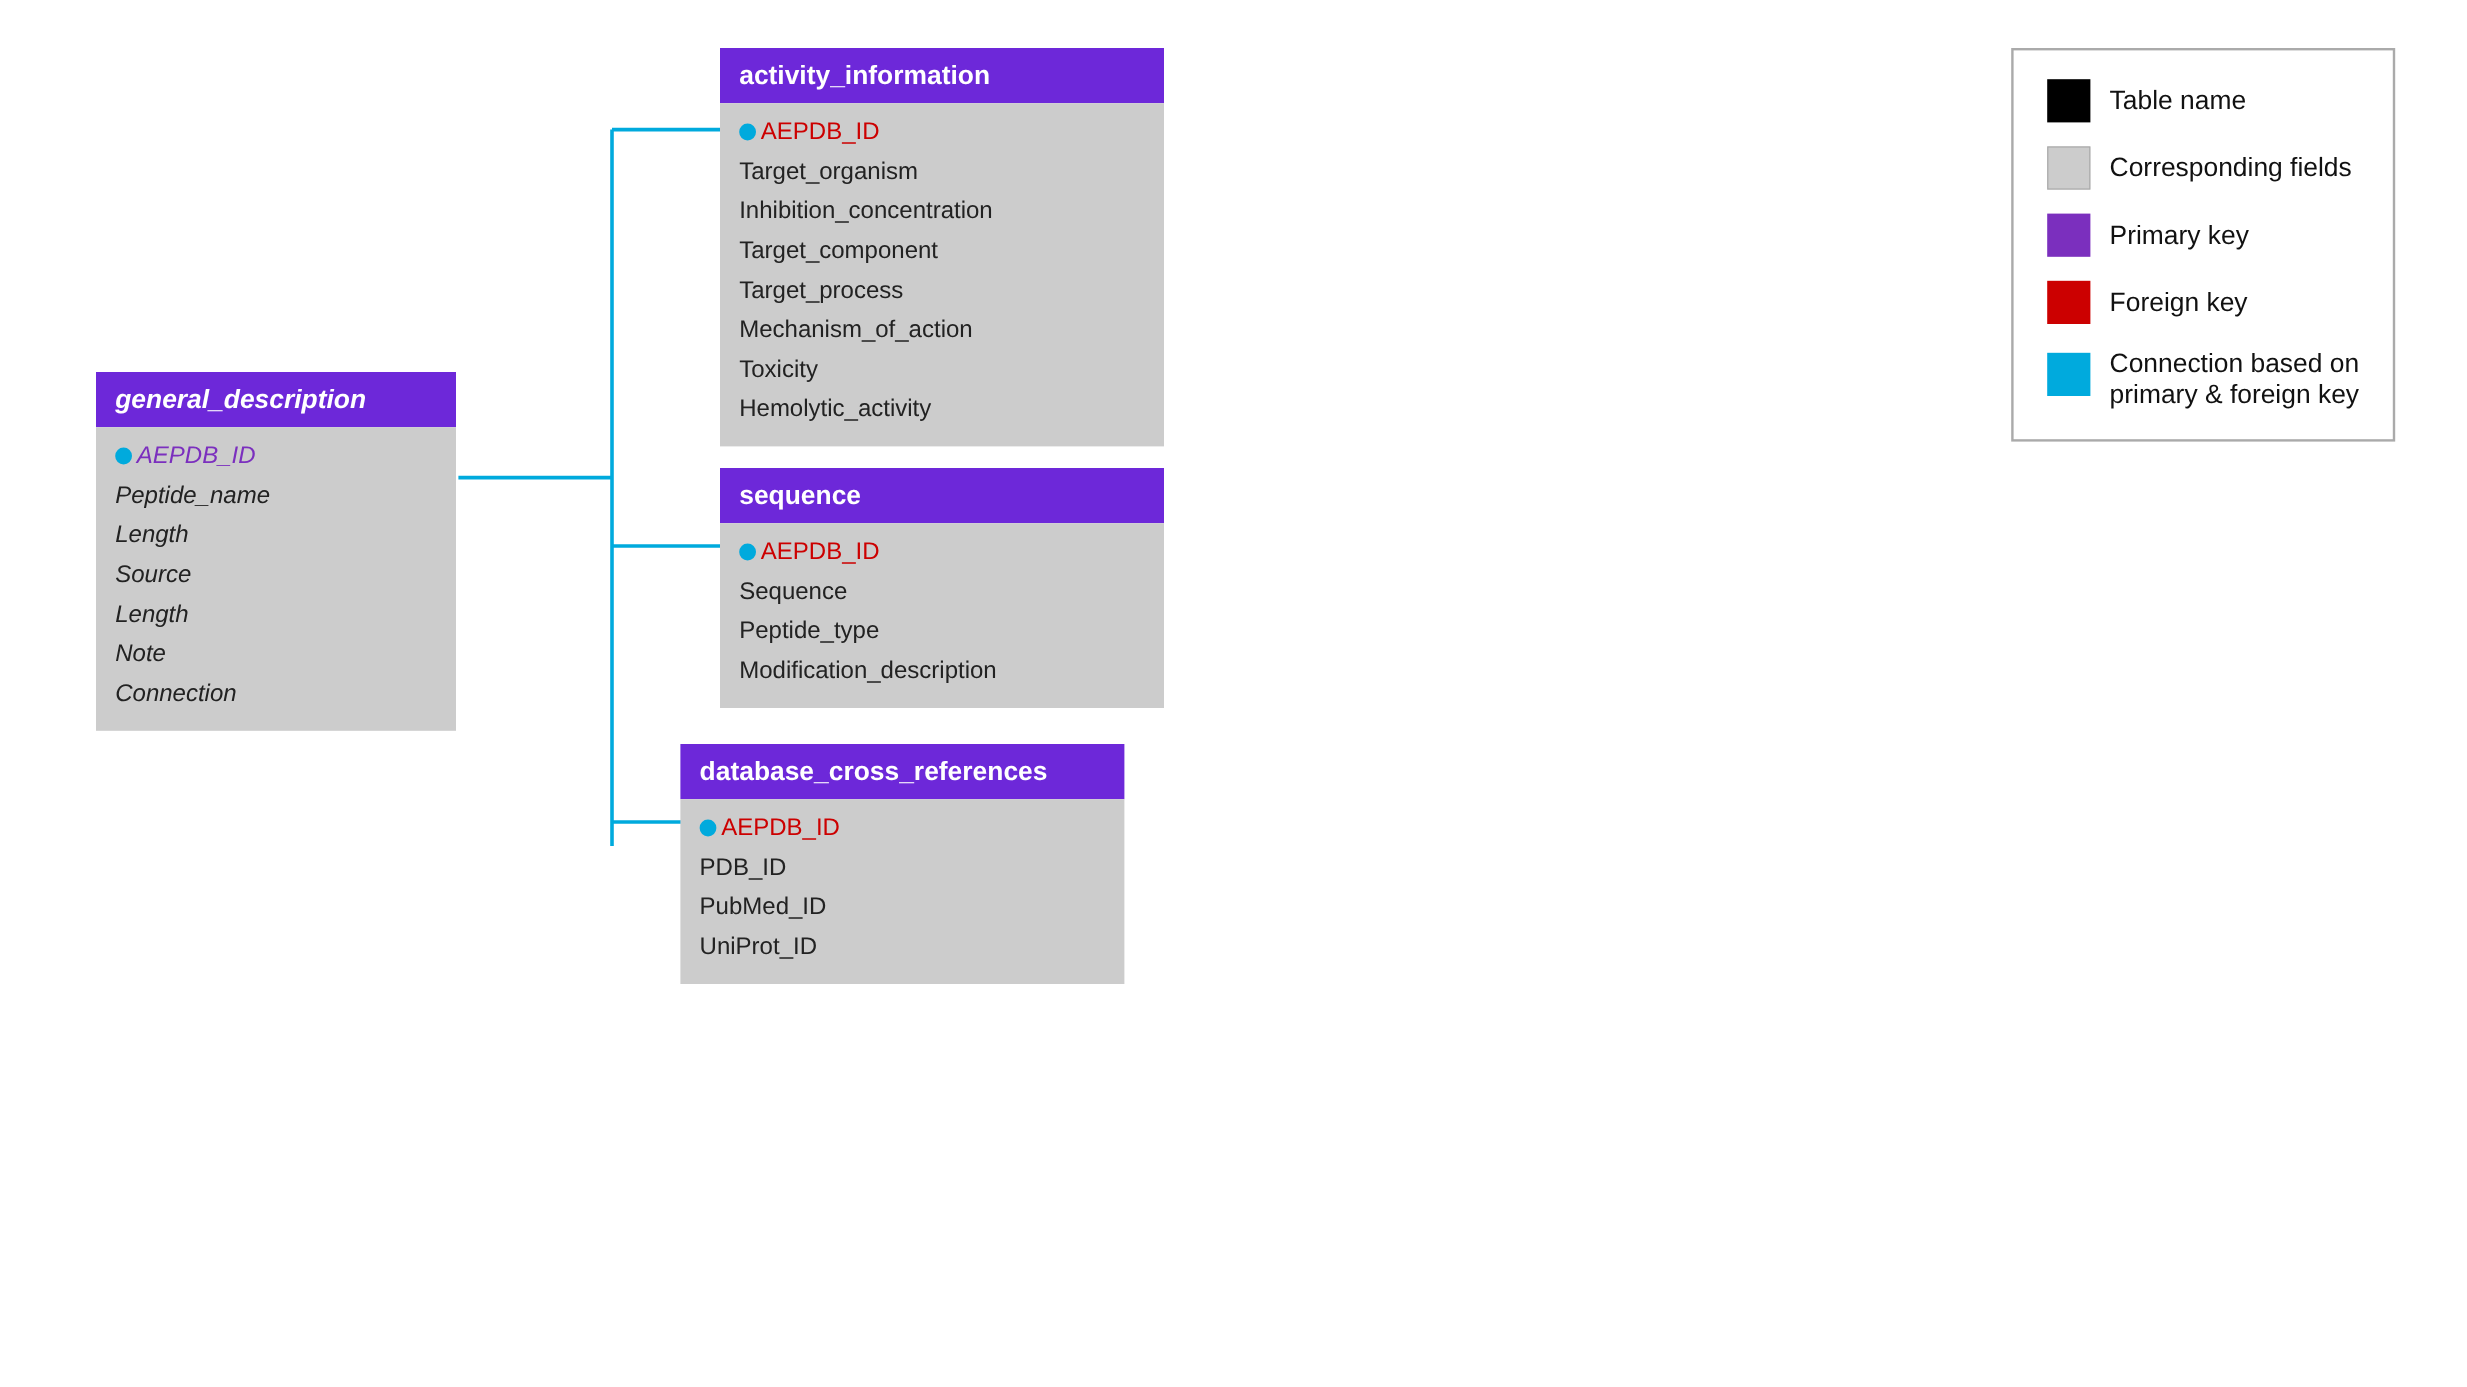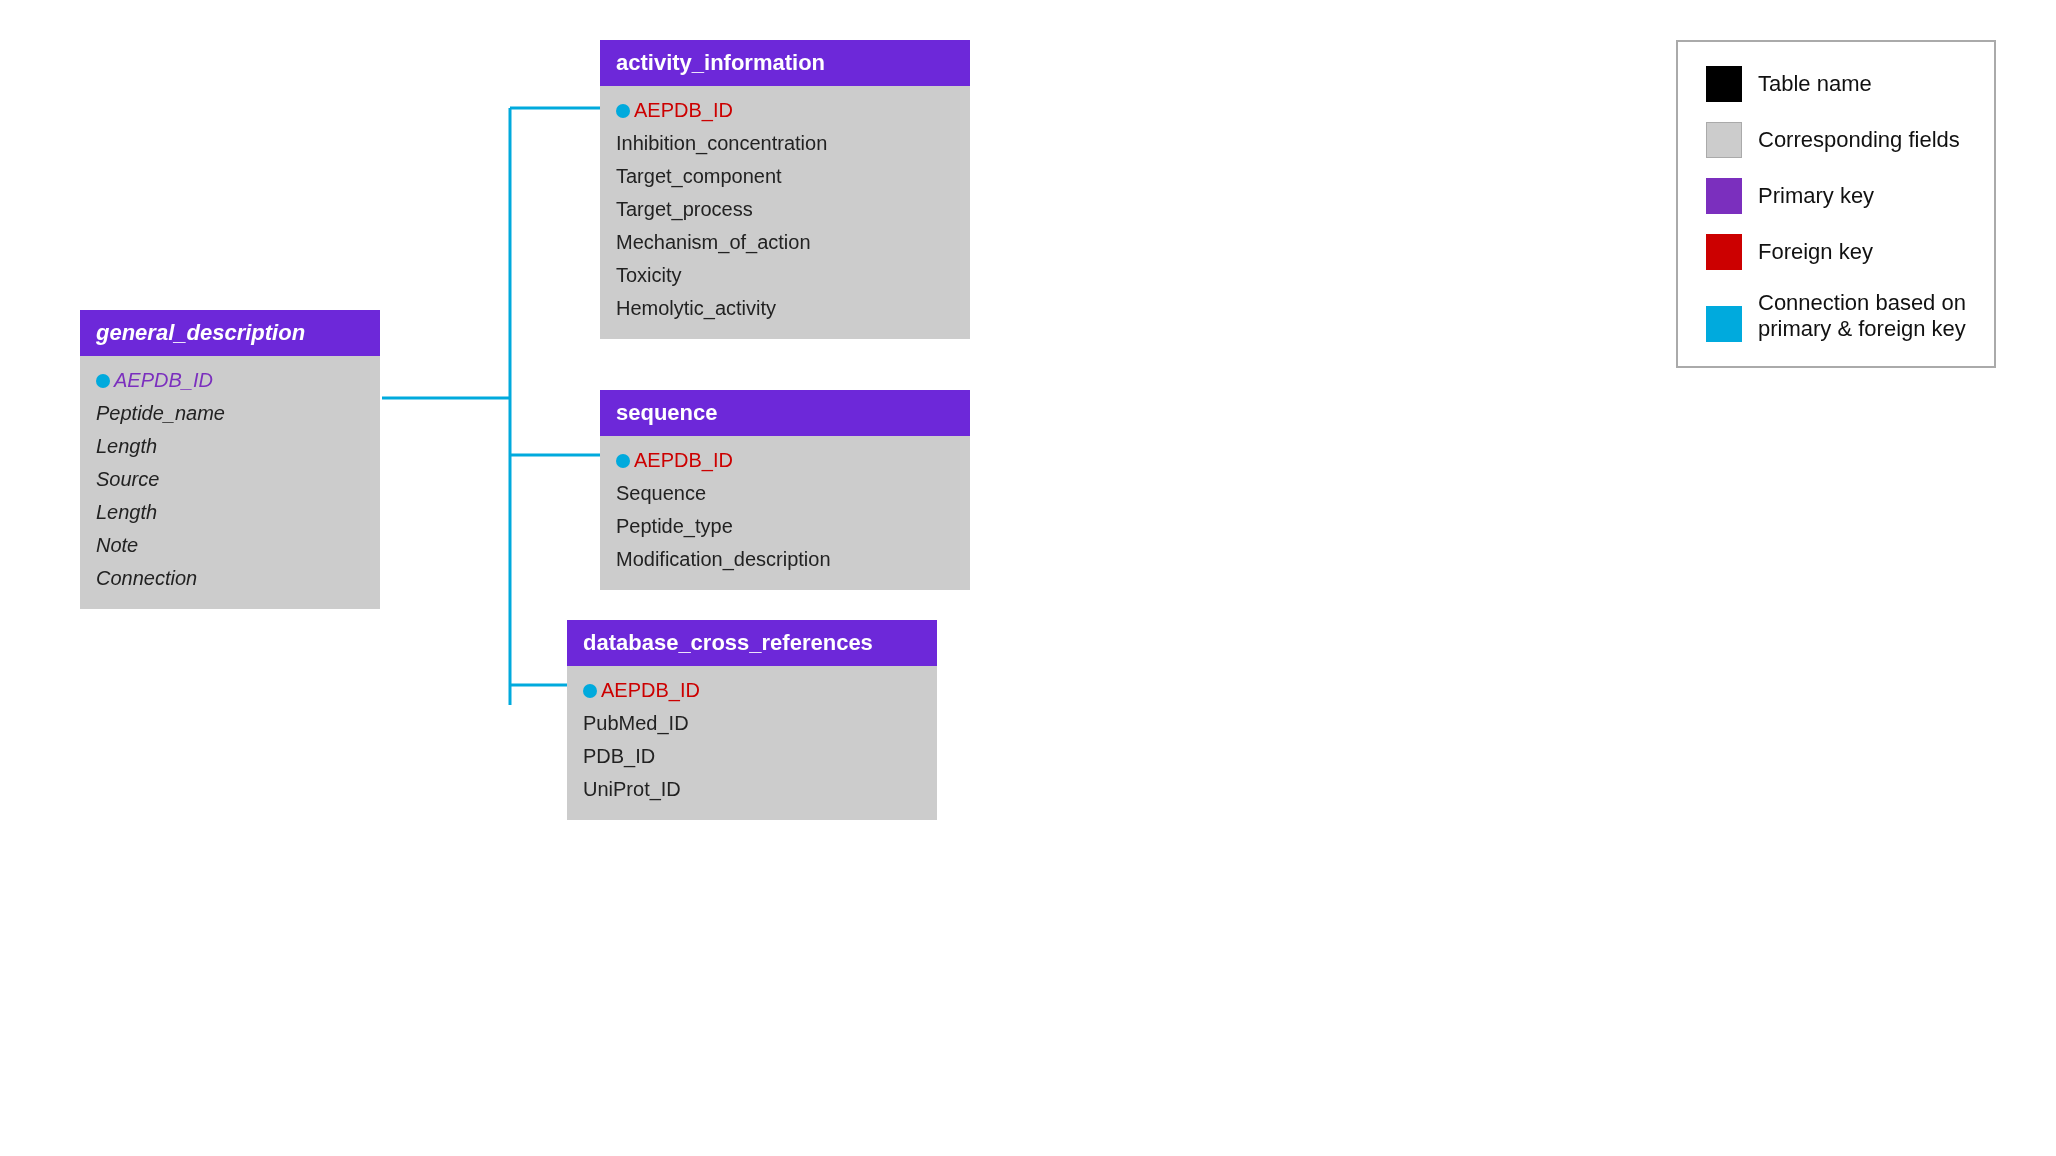--- a/index.html
+++ b/index.html
@@ -147,20 +147,21 @@
       <div class="field">Connection</div>
     </div>
   </div>
 
   <div class="db-table" style="left: 600px; top: 40px; min-width: 370px;">
     <div class="table-header">activity_information</div>
     <div class="table-body">
       <div class="field field-foreign">
         <span class="connector-dot"></span>AEPDB_ID
       </div>
+      <div class="field">Target_organism</div>
       <div class="field">Inhibition_concentration</div>
       <div class="field">Target_component</div>
       <div class="field">Target_process</div>
       <div class="field">Mechanism_of_action</div>
       <div class="field">Toxicity</div>
       <div class="field">Hemolytic_activity</div>
     </div>
   </div>
 
   <div class="db-table" style="left: 600px; top: 390px; min-width: 370px;">
@@ -174,22 +175,22 @@
       <div class="field">Modification_description</div>
     </div>
   </div>
 
   <div class="db-table" style="left: 567px; top: 620px; min-width: 370px;">
     <div class="table-header">database_cross_references</div>
     <div class="table-body">
       <div class="field field-foreign">
         <span class="connector-dot"></span>AEPDB_ID
       </div>
+      <div class="field">PDB_ID</div>
       <div class="field">PubMed_ID</div>
-      <div class="field">PDB_ID</div>
       <div class="field">UniProt_ID</div>
     </div>
   </div>
 
   <div class="legend">
     <div class="legend-item">
       <div class="legend-swatch swatch-black"></div>
       <span>Table name</span>
     </div>
     <div class="legend-item">
@@ -197,20 +198,20 @@
       <span>Corresponding fields</span>
     </div>
     <div class="legend-item">
       <div class="legend-swatch swatch-purple"></div>
       <span>Primary key</span>
     </div>
     <div class="legend-item">
       <div class="legend-swatch swatch-red"></div>
       <span>Foreign key</span>
     </div>
-    <div class="legend-item" style="align-items: flex-end;">
+    <div class="legend-item" style="align-items: flex-start;">
       <div class="legend-swatch swatch-blue" style="margin-top:4px;"></div>
       <span style="white-space: pre-line;">Connection based on
 primary &amp; foreign key</span>
     </div>
   </div>
 
 </div>
 
 </body></html>

